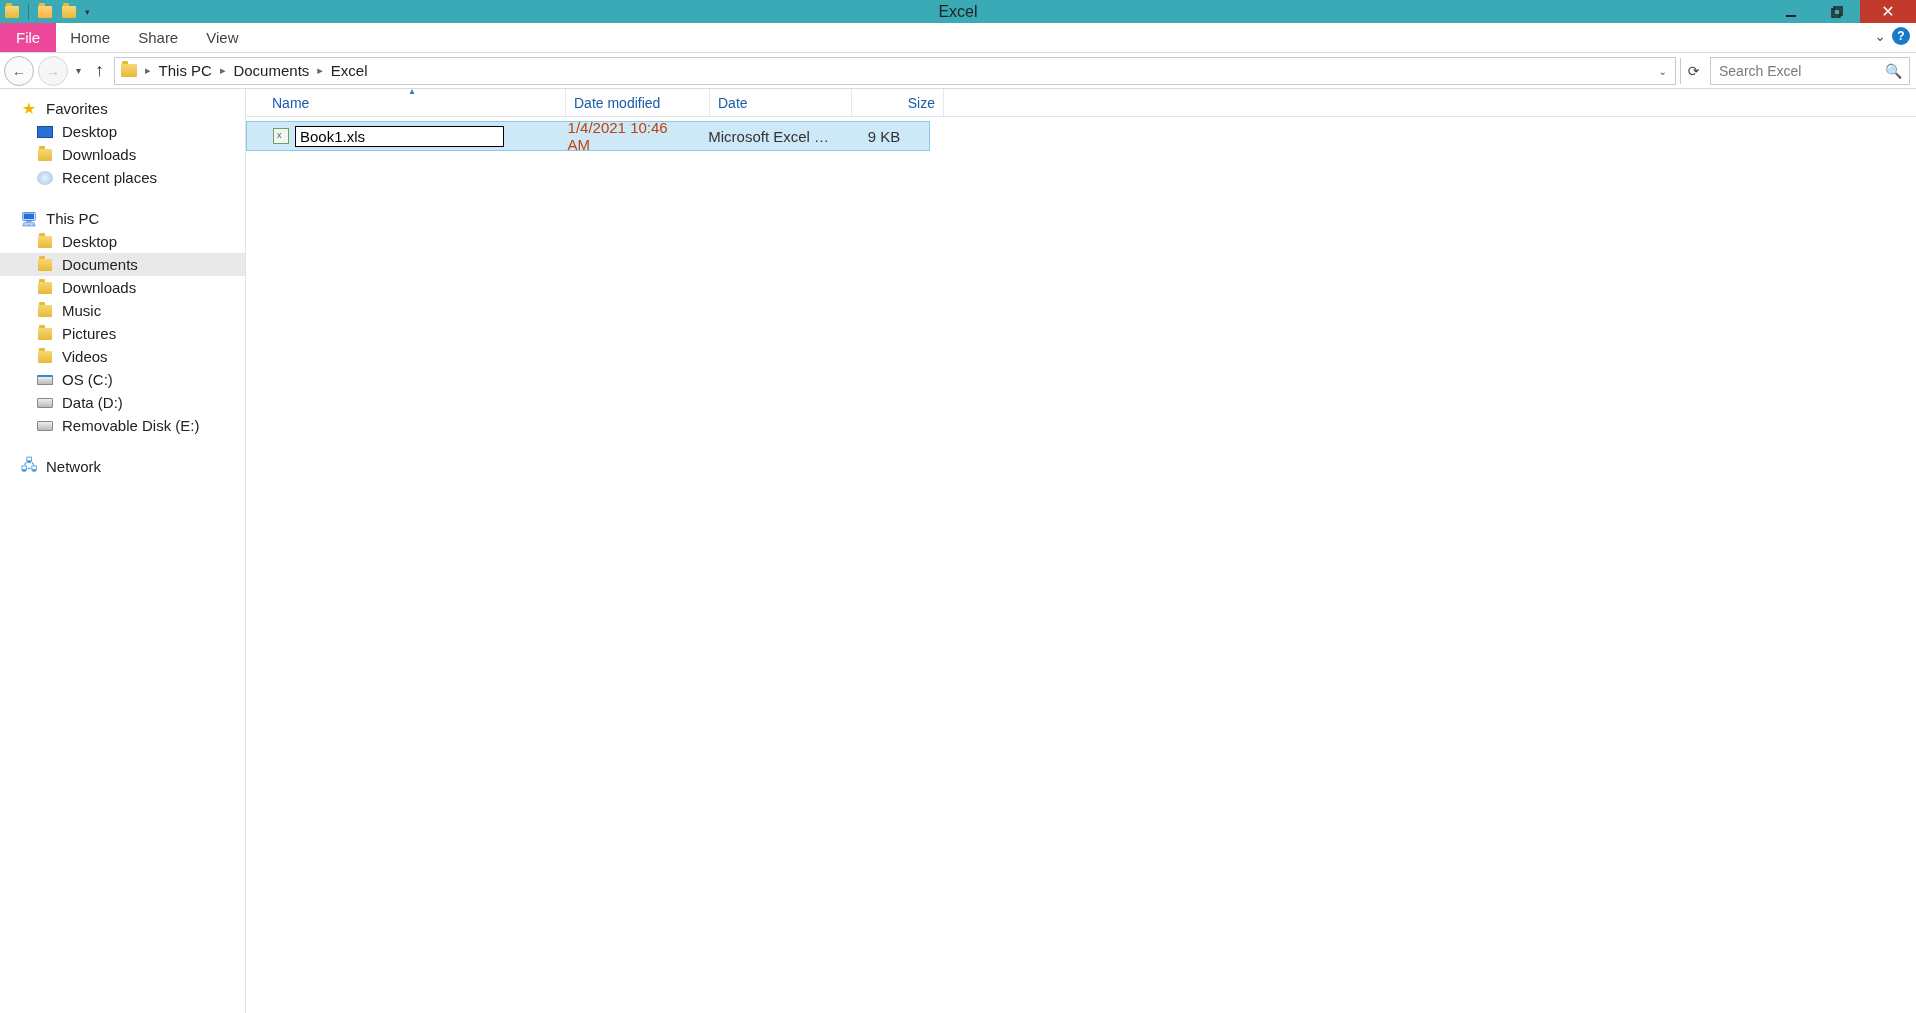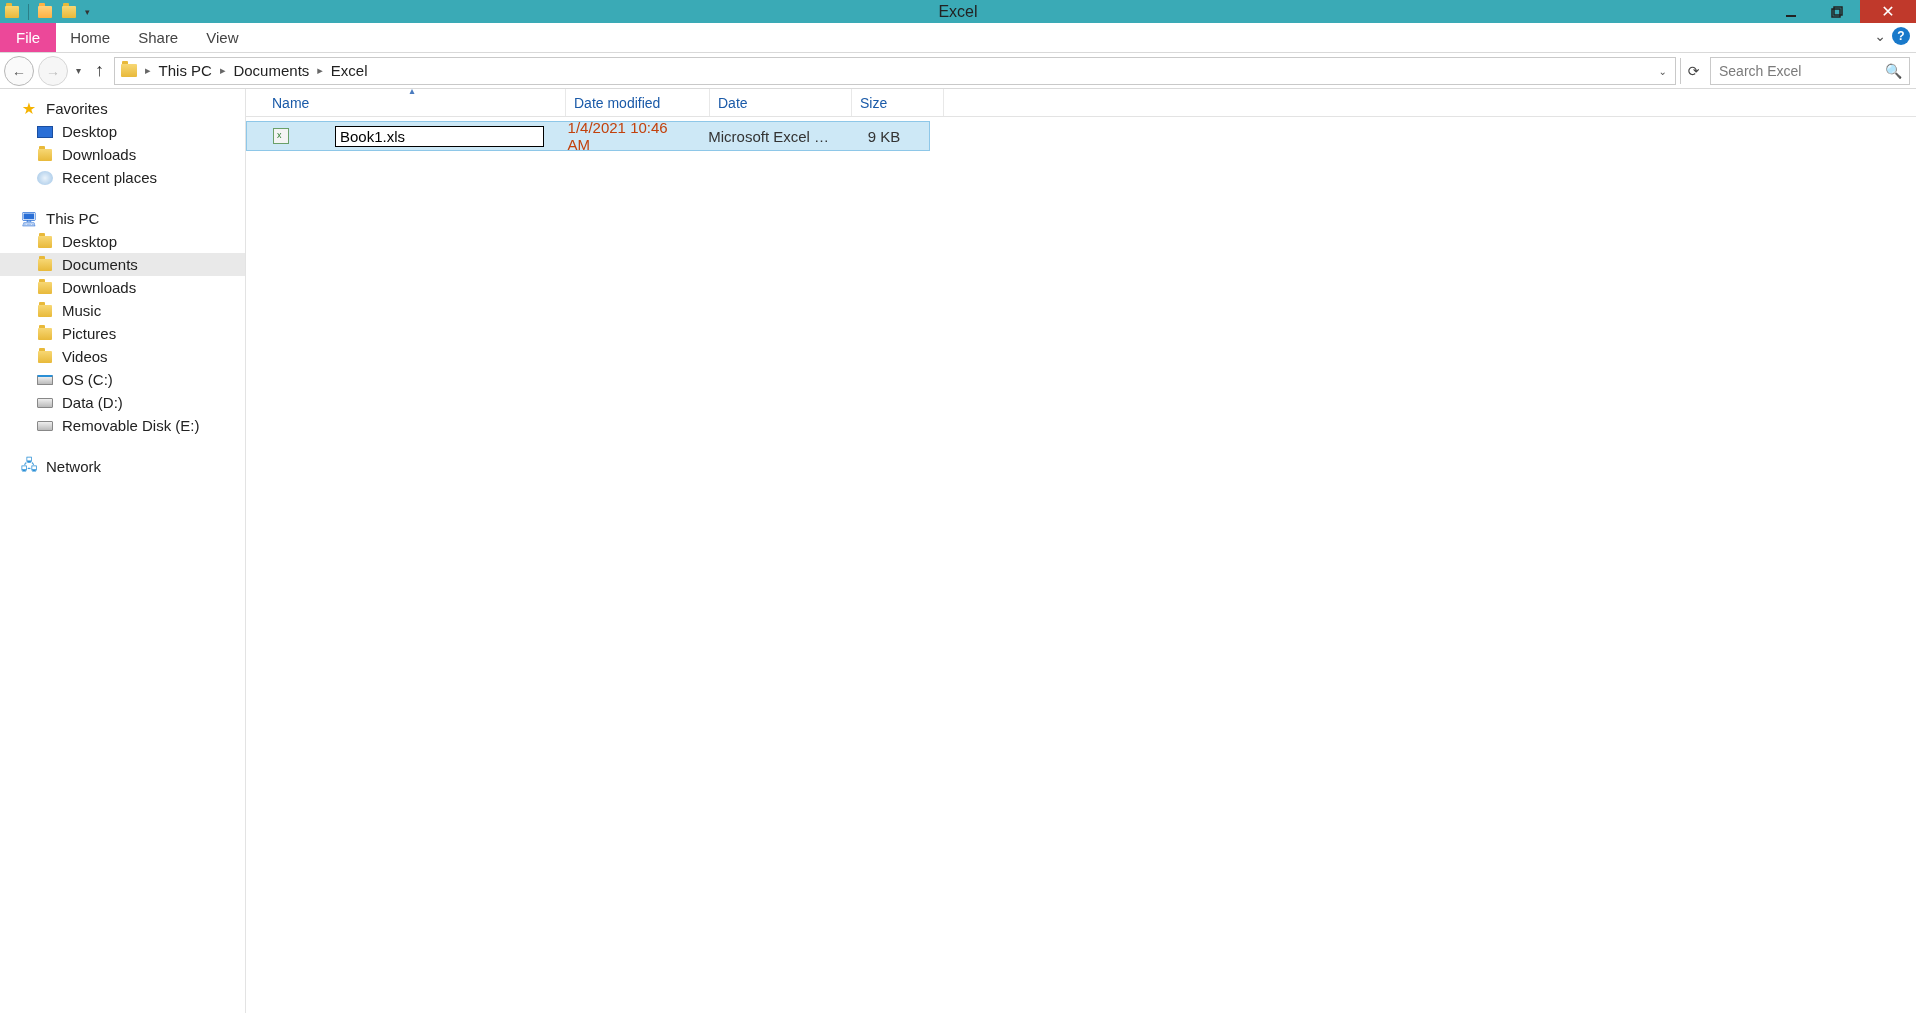--- a/index.html
+++ b/index.html
@@ -60,27 +60,27 @@
   .ico-recent { width:16px;height:14px; background:radial-gradient(circle,#eaf3fb,#9fc4e6); border-radius:50%; }
 
   
   .content { flex:1; padding:0; }
   .cols { display:flex; border-bottom:1px solid #e3e3e3; height:28px; align-items:center; color:#1a5aa8; font-size:14px; padding-left:18px; }
   .col { border-right:1px solid #e8e8e8; height:100%; display:flex; align-items:center; padding:0 8px; }
   .col.name { width:302px; position:relative; }
   .sort-ind { position:absolute; right:50%; top:-4px; font-size:10px; color:#4a7bbf; }
   .col.date { width:144px; }
   .col.type { width:142px; }
-  .col.size { width:92px; }
+  .col.size { width:92px; justify-content:flex-end; }
   .row { display:flex; align-items:center; height:30px; padding-left:18px; background:#cde8f6; border:1px solid #8ec7e8; margin-top:4px; width:684px; }
   .row .cell { padding:0 8px; font-size:15px; color:#222; }
   .cell.name { width:302px; display:flex; align-items:center; gap:6px; }
   .file-ico { width:16px;height:16px; background:#f4f4f4; border:1px solid #6aa069; position:relative; }
   .file-ico::after { content:"x"; position:absolute; font-size:9px; color:#2e7d32; left:3px; top:1px; }
-  .rename-box { border:1px solid #000; background:#fff; padding:1px 4px; min-width:100px; font-size:15px; font-family:inherit; outline:none;margin-left:40px; }
+  .rename-box { border:1px solid #000; background:#fff; padding:1px 4px; min-width:100px; font-size:15px; font-family:inherit; outline:none; }
   .cell.date { width:144px; color:#c2410c; }
   .cell.type { width:142px; color:#333; white-space:nowrap; overflow:hidden; text-overflow:ellipsis; }
   .cell.size { width:92px; text-align:center; color:#333; }
 </style>
 </head>
 <body>
 
 <div class="titlebar">
   <div class="qat">
     <span class="qat-icon">

